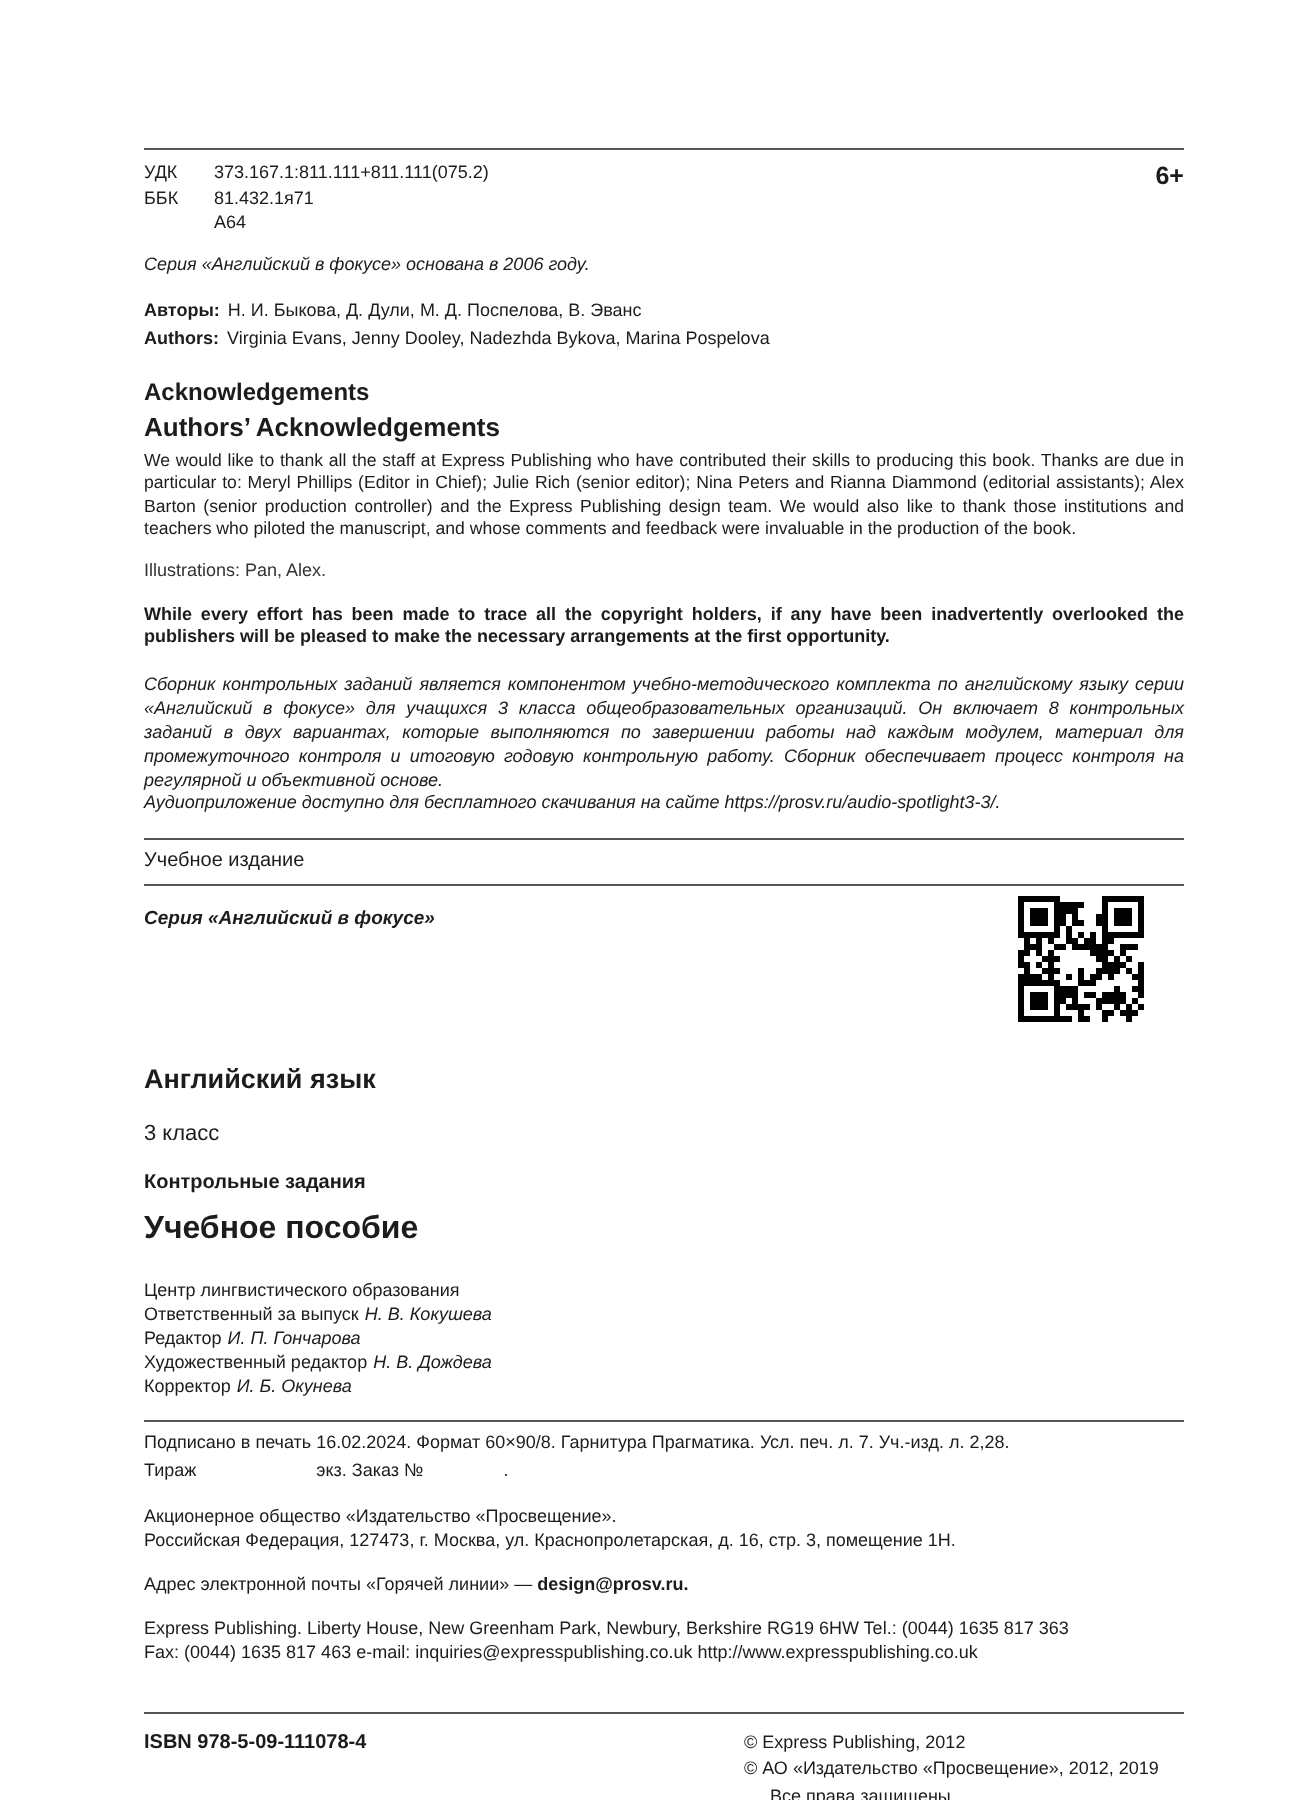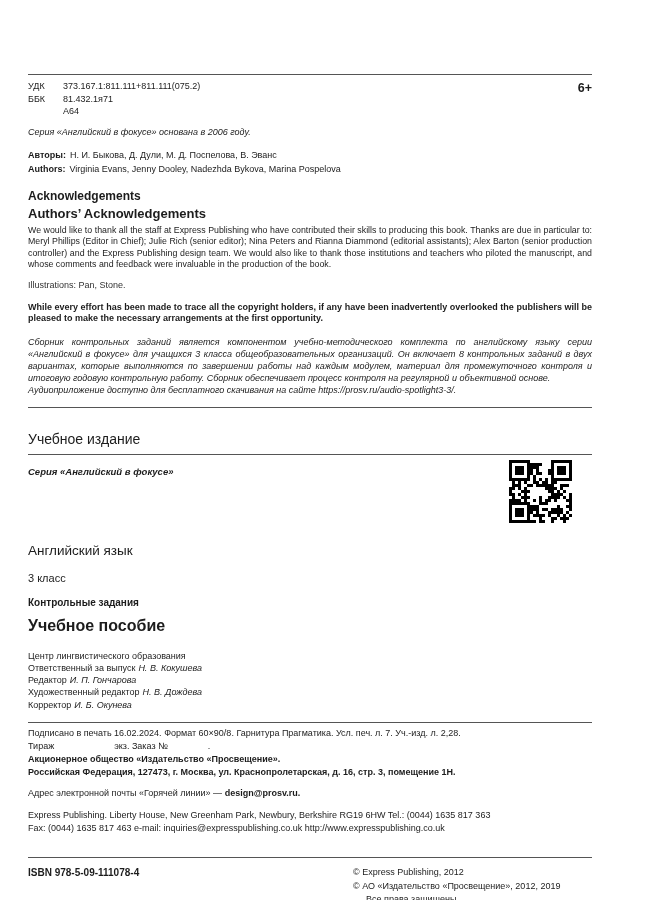--- a/index.html
+++ b/index.html
@@ -5,21 +5,21 @@
   html,body{margin:0;padding:0;background:#ffffff;}
   .page{
     position:relative;
     width:650px;height:900px;
     box-sizing:border-box;
     background:#fff;
     color:#1c1c1c;
     font-family:"Liberation Sans", sans-serif;
     font-size:9px;
     line-height:1.3;
-    padding:74px 58px 0 28px;
+    padding:74px 58px 0 72px;
     overflow:hidden;
   }
   .rule{border:0;border-top:1px solid #555;margin:0;}
   .b{font-weight:700;}
   .just{text-align:justify;}
 
   .meta-row{display:flex;justify-content:space-between;margin-top:5px;}
   .meta-left div{line-height:1.4;}
   .mlbl{display:inline-block;width:35px;}
   .age{font-weight:700;font-size:12.5px;}
@@ -34,55 +34,55 @@
   .ack-sub{margin-top:2px;font-weight:700;font-size:13px;}
   .ack-body{margin-top:2px;font-size:8.8px;line-height:1.28;}
   .illustrations{margin-top:10px;color:#333;}
   .copyright-note{margin-top:10px;font-weight:700;font-size:9px;line-height:1.3;}
 
   .annotation{margin-top:12px;font-style:italic;font-size:9px;line-height:1.32;}
   .audio-note{font-style:italic;font-size:9px;line-height:1.32;}
   .audio-note a, .link{color:inherit;text-decoration:none;}
 
   .edition-band{margin-top:11px;}
-  .edition-type{padding:4px 0 5px 0;font-size:14px;margin-top:18px;}
+  .edition-type{padding:4px 0 5px 0;font-size:10px;}
 
   .edition-row{display:flex;justify-content:space-between;align-items:flex-start;margin-top:11px;text-align:right;}
   .edition-series{font-weight:700;font-style:italic;font-size:9.5px;}
   .edition-authors{margin-top:12px;}
   .edition-authors div{line-height:1.45;font-size:9.5px;}
   .surname{font-weight:700;margin-right:3px;}
   .qr{margin-right:20px;margin-top:-6px;}
 
-  .book-title{margin-top:16px;font-size:13.5px;font-weight:400;}
+  .book-title{margin-top:16px;font-size:13.5px;font-weight:700;}
   .grade{margin-top:11px;font-size:11px;}
   .subtitle{margin-top:11px;font-size:10px;font-weight:700;}
   .subtitle2{margin-top:7px;font-size:16px;font-weight:700;}
 
   .staff{margin-top:13px;}
   .staff div{line-height:1.35;}
   .role-name{font-style:italic;margin-left:3px;text-align:right;}
 
   .print-rule{margin-top:11px;}
   .print-line{margin-top:5px;}
   .tirazh-line{margin-top:2px;}
   .gap60{display:inline-block;width:60px;}
   .gap40{display:inline-block;width:40px;}
 
-  .pub-block{font-weight:bold;}
+  .pub-block{margin-top:10px;}
   .pub-block div{line-height:1.4;}
   .hotline{margin-top:10px;}
   .express-block{margin-top:9px;}
   .express-block div{line-height:1.4;}
 
   .isbn-rule{margin-top:23px;}
   .footer-row{display:flex;margin-top:8px;}
   .isbn{flex:0 0 300px;font-weight:700;font-size:10px;}
   .copy-col{flex:0 0 235px;}
-  .copy-col div{line-height:1.5;margin-left:25px;}
+  .copy-col div{line-height:1.5;}
   .indent{padding-left:13px;}
 </style>
 </head>
 <body>
 
 <div class="page">
 
   <div class="rule"></div>
 
   <div class="meta-row">
@@ -107,21 +107,21 @@
       <span class="lbl">Авторы:</span><span>Н. И. Быкова, Д. Дули, М. Д. Поспелова, В. Эванс</span>
     </div>
     <div>
       <span class="lbl">Authors:</span><span>Virginia Evans, Jenny Dooley, Nadezhda Bykova, Marina Pospelova</span>
     </div>
   </div>
 
   <div class="ack-title">Acknowledgements</div>
   <div class="ack-sub">Authors’ Acknowledgements</div>
   <div class="ack-body just">We would like to thank all the staff at Express Publishing who have contributed their skills to producing this book. Thanks are due in particular to: Meryl Phillips (Editor in Chief); Julie Rich (senior editor); Nina Peters and Rianna Diammond (editorial assistants); Alex Barton (senior production controller) and the Express Publishing design team. We would also like to thank those institutions and teachers who piloted the manuscript, and whose comments and feedback were invaluable in the production of the book.</div>
-  <div class="illustrations">Illustrations: Pan, Stone.</div>
+  <div class="illustrations">Illustrations: Pan, Alex.</div>
   <div class="copyright-note just">While every effort has been made to trace all the copyright holders, if any have been inadvertently overlooked the publishers will be pleased to make the necessary arrangements at the first opportunity.</div>
 
   <div class="annotation just">Сборник контрольных заданий является компонентом учебно-методического комплекта по английскому языку серии «Английский в фокусе» для учащихся 3 класса общеобразовательных организаций. Он включает 8 контрольных заданий в двух вариантах, которые выполняются по завершении работы над каждым модулем, материал для промежуточного контроля и итоговую годовую контрольную работу. Сборник обеспечивает процесс контроля на регулярной и объективной основе.</div>
   <div class="audio-note">Аудиоприложение доступно для бесплатного скачивания на сайте https://prosv.ru/audio-spotlight3-3/.</div>
 
   <div class="edition-band">
     <div class="rule"></div>
     <div class="edition-type">Учебное издание</div>
     <div class="rule"></div>
   </div>

